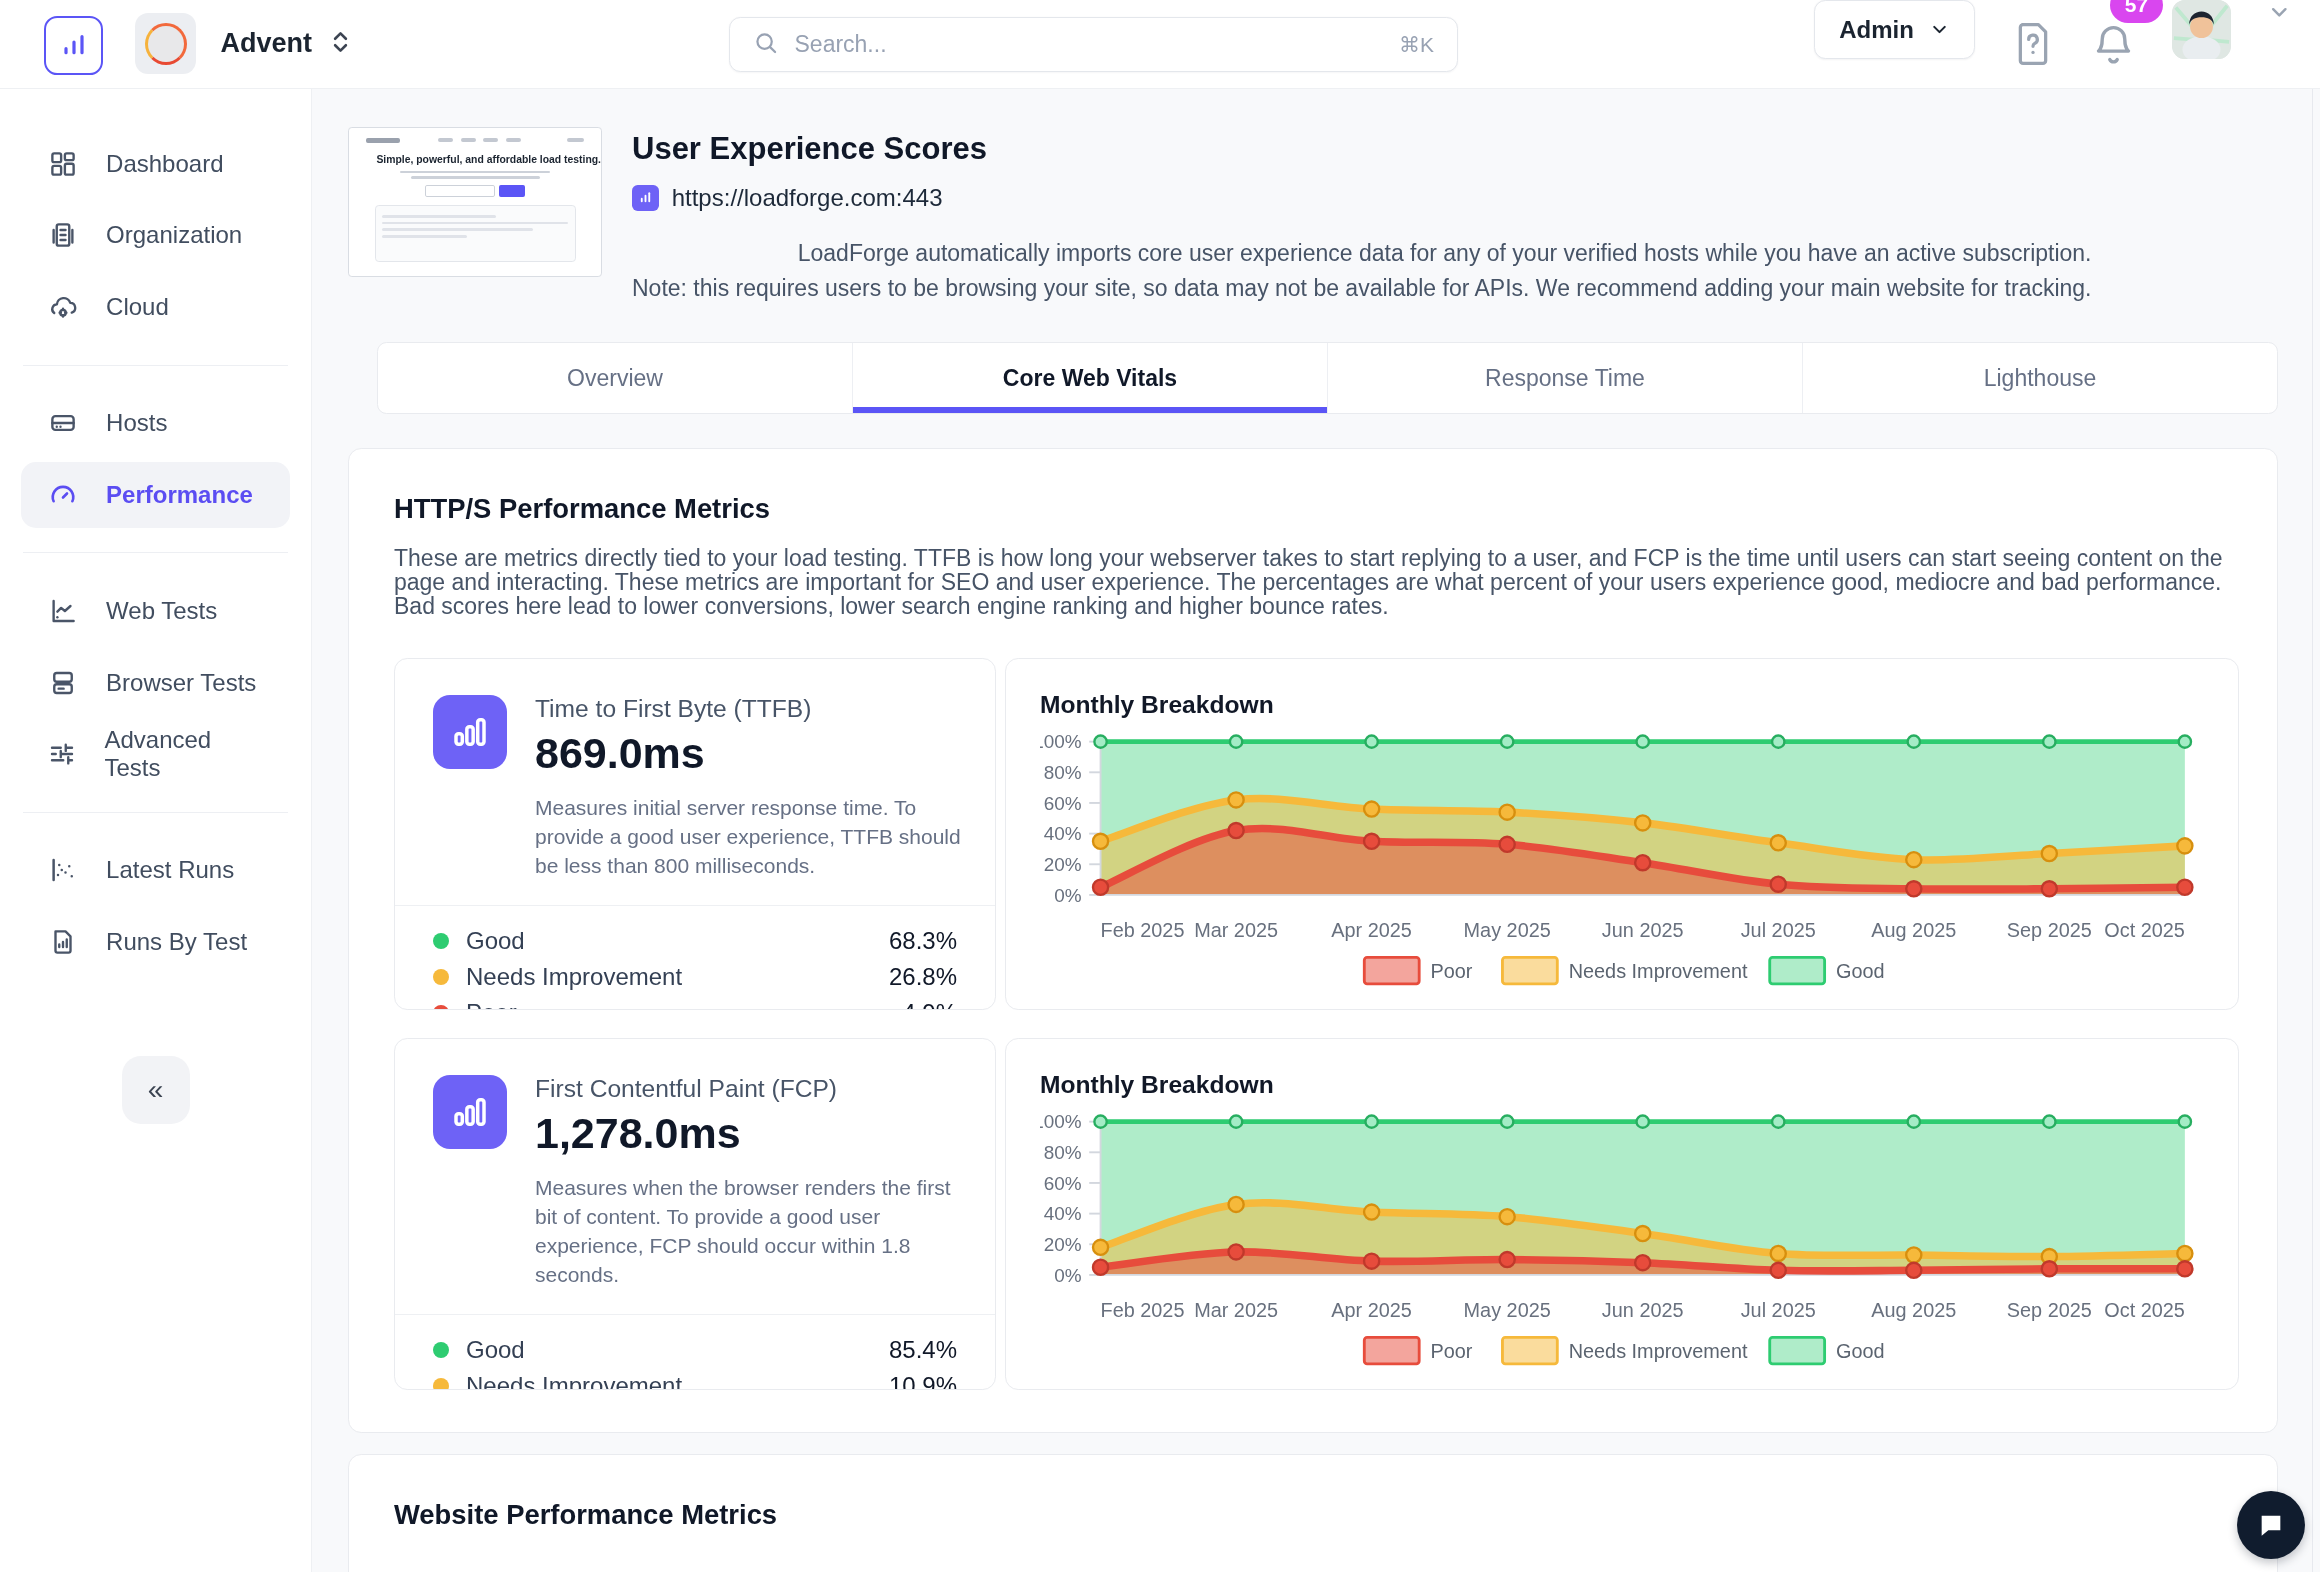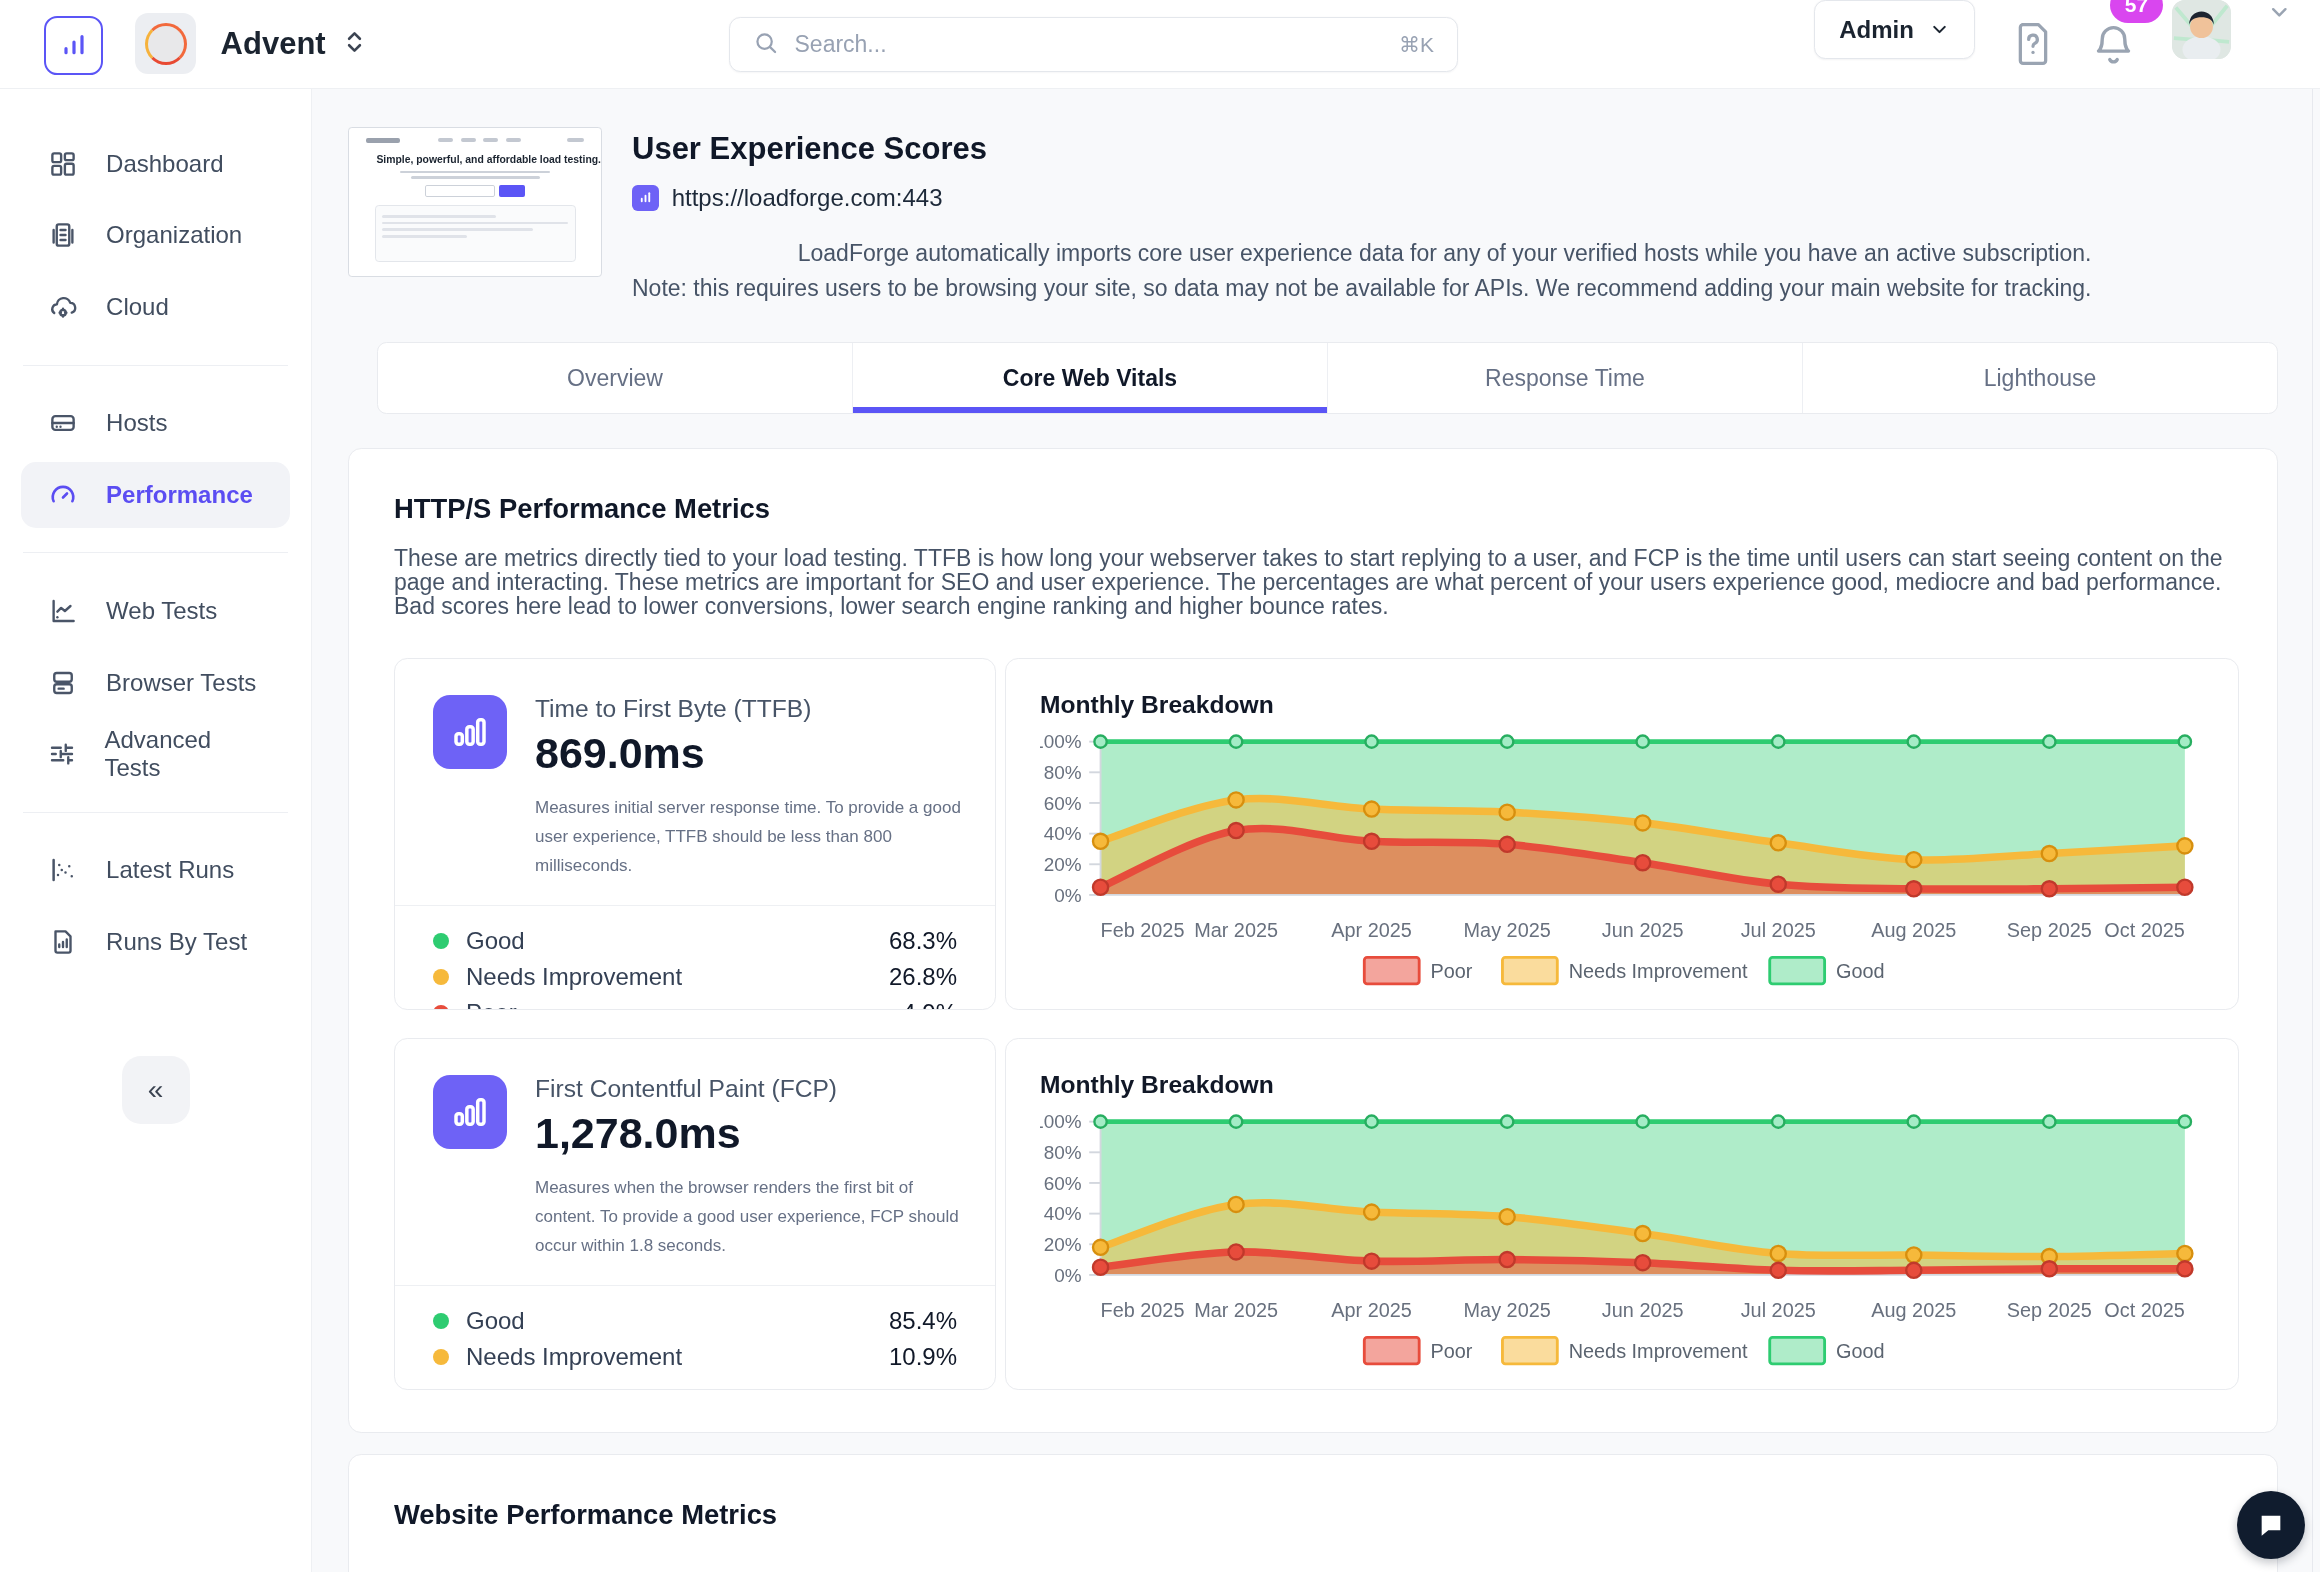--- a/index.html
+++ b/index.html
@@ -9,21 +9,21 @@
   
   .topbar { position:fixed; top:0; left:0; width:2320px; height:89px; background:#fff;
     border-bottom:0.9px solid #eef0f3; z-index:20; }
   .logo-box { position:absolute; left:44px; top:16px; width:59px; height:59px;
     border:2.8px solid #5b55f6; border-radius:13.2px; display:flex; align-items:center; justify-content:center; }
   .org-switch { position:absolute; left:135px; top:13.2px; display:flex; align-items:center; cursor:pointer; }
   .org-avatar { width:61px; height:61px; border-radius:13.2px; background:#eceef2;
     display:flex; align-items:center; justify-content:center; }
   .org-ring { width:42px; height:42px; border-radius:50%; background:#e8e8ea;
     border:3.8px solid #f2693c; border-left-color:#f6b23c; border-bottom-color:#e84a33; }
-  .org-name { margin-left:24.6px; font-size:31px; font-weight:bold; color:#1b2430; }
+  .org-name { margin-left:24.6px; font-size:27px; font-weight:bold; color:#1b2430; }
   .org-caret { margin-left:17px; color:#3c4452; }
   .search { position:absolute; left:729px; top:17px; width:729px; height:55px; background:#fff;
     border:0.9px solid #e4e7ec; border-radius:11.4px; box-shadow:0 0.9px 1.9px rgba(16,24,40,.04);
     display:flex; align-items:center; padding:0 23px; }
   .search input { flex:1; border:none; outline:none; font-size:23px; color:#344054;
     font-family:"Liberation Sans", sans-serif; background:transparent; }
   .search input::placeholder { color:#98a2b3; }
   .search .kbd { font-size:21px; color:#98a2b3; }
   .search .mag { margin-right:15px; }
   .top-right { position:absolute; right:28px; top:0; height:89px; display:flex; gap:36px; }
@@ -92,21 +92,21 @@
   .sec-title { font-size:27.4px; font-weight:bold; color:#101828; }
   .sec-desc { margin-top:21px; font-size:23px; color:#475467; line-height:24px; max-width:1855px; }
   .metrics-grid { display:grid; grid-template-columns:602px 1fr; gap:28px 9px; margin-top:40px; }
   .metric-card { background:#fff; border:0.9px solid #e9ebef; border-radius:13.2px; height:352px; overflow:hidden; }
   .metric-top { padding:36px 34px 0 38px; display:flex; }
   .m-ico { width:74px; height:74px; border-radius:17px; background:#6e62f6; flex-shrink:0;
     display:flex; align-items:center; justify-content:center; }
   .m-col { margin-left:28px; }
   .m-title { font-size:24.6px; color:#475467; }
   .m-value { font-size:43px; font-weight:bold; color:#101828; margin-top:5.7px; }
-  .m-desc { font-size:17px; color:#667085; line-height:29px; margin-top:15px; max-width:426px; }
+  .m-desc { font-size:21px; color:#667085; line-height:29px; margin-top:15px; max-width:426px; }
   .m-div { height:0.9px; background:#eef0f3; margin-top:24.6px; }
   .m-rows { padding:17px 38px; }
   .m-row { display:flex; align-items:center; height:36px; }
   .dot { width:16px; height:16px; border-radius:50%; }
   .m-row .lb { margin-left:17px; font-size:24px; color:#344054; }
   .m-row .vl { margin-left:auto; font-size:24px; color:#101828; }
   .chart-card { background:#fff; border:0.9px solid #e9ebef; border-radius:13.2px; height:352px;
     padding:32px 28px 0 34px; }
   .chart-title { font-size:24.6px; font-weight:bold; color:#111827; }
 

